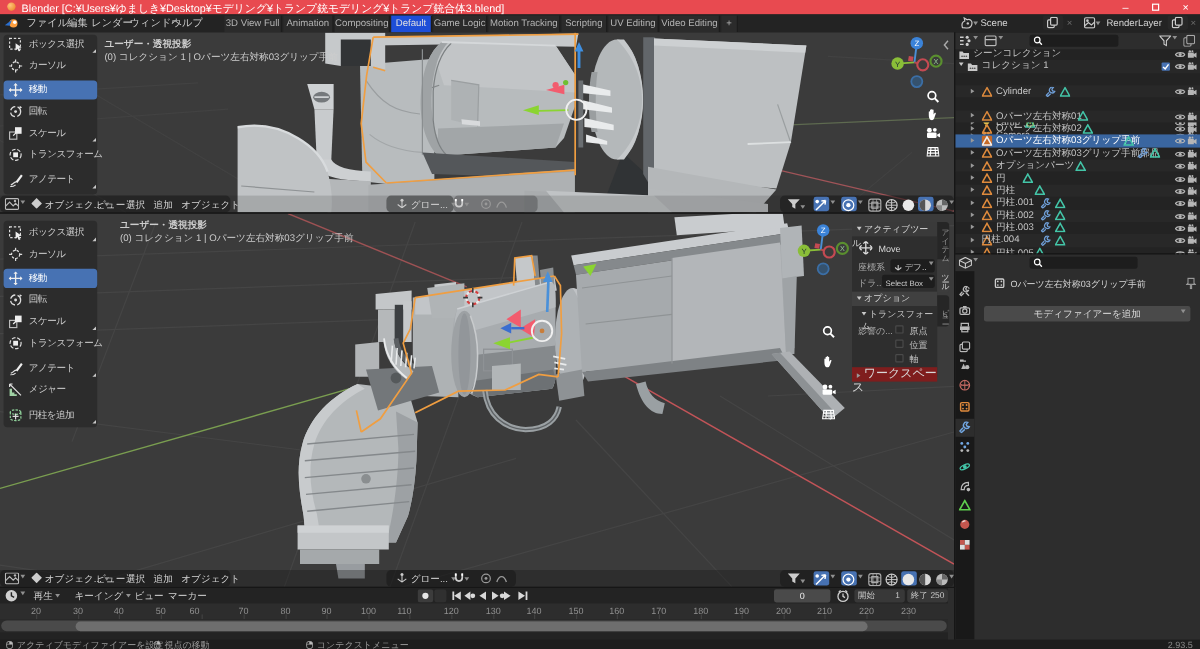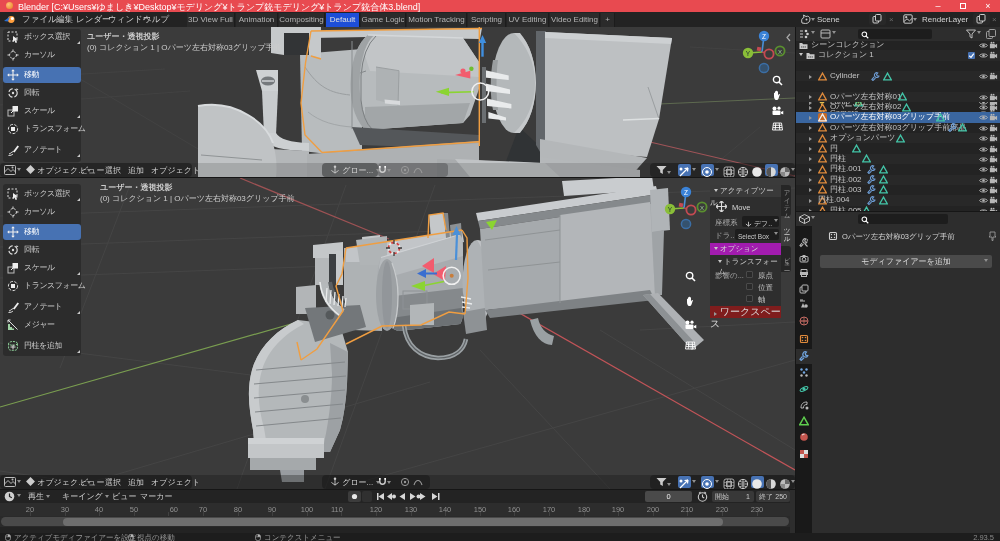--- a/index.html
+++ b/index.html
@@ -636,21 +636,21 @@
             <path d="M3.5,2 L5.5,0 L7.5,2 M3.5,9 L5.5,11 L7.5,9 M2,3.5 L0,5.5 L2,7.5 M9,3.5 L11,5.5 L9,7.5" fill="none"></path>
           </g>
         </svg>
     <div class="abs" style="left:22px;top:18px;font-size:7.5px;color:#d8d8d8">Move</div>
     <div class="abs" style="left:5px;top:33px;font-size:7.5px;color:#aaa">座標系</div>
     <div class="abs field" style="left:32px;top:31px;width:37px;height:11px"><span style="font-size:7px;color:#ccc;margin-left:3px;white-space:nowrap"><svg width="7" height="7" viewBox="0 0 8 8" style="vertical-align:-1px">
               <path d="M4,7 L4,2 M4,7 L1,4.5 M4,7 L7,4.5" stroke="#ccc" stroke-width="1" fill="none"></path>
             </svg> デフ..</span><span style="position:absolute;right:1px;font-size:6px;color:#999"><i class="cd"></i></span></div>
     <div class="abs" style="left:5px;top:46px;font-size:7.5px;color:#aaa">ドラ..</div>
     <div class="abs field" style="left:25px;top:44px;width:44px;height:11px"><span style="font-size:6.5px;color:#ccc;margin-left:3px;white-space:nowrap">Select Box</span><span style="position:absolute;right:1px;font-size:6px;color:#999"><i class="cd"></i></span></div>
-    <div class="abs" style="left:0;top:58px;width:71px;height:12px;background:#a21caf;color:#d8d8d8;font-size:7.5px;line-height:12px"><span style="margin-left:4px"><i class="cd" style="border-top-color:#c8c8c8"></i></span> オプション</div>
+    <div class="abs" style="left:0;top:58px;width:71px;height:12px;background:#404040;color:#d8d8d8;font-size:7.5px;line-height:12px"><span style="margin-left:4px"><i class="cd" style="border-top-color:#c8c8c8"></i></span> オプション</div>
     <div class="abs" style="left:8px;top:72px;font-size:7.5px;color:#d0d0d0"><span><i class="cd" style="border-top-color:#c8c8c8"></i></span> トランスフォーム</div>
     <div class="abs" style="left:5px;top:86px;font-size:7.5px;color:#aaa">影響の...</div>
     <div class="abs" style="left:36px;top:86px;width:7px;height:7px;background:#2a2a2a;border:1px solid #4a4a4a;border-radius:1px"></div>
     <div class="abs" style="left:48px;top:86px;font-size:7.5px;color:#c4c4c4">原点</div>
     <div class="abs" style="left:36px;top:98px;width:7px;height:7px;background:#2a2a2a;border:1px solid #4a4a4a;border-radius:1px"></div>
     <div class="abs" style="left:48px;top:98px;font-size:7.5px;color:#c4c4c4">位置</div>
     <div class="abs" style="left:36px;top:110px;width:7px;height:7px;background:#2a2a2a;border:1px solid #4a4a4a;border-radius:1px"></div>
     <div class="abs" style="left:48px;top:110px;font-size:7.5px;color:#c4c4c4">軸</div>
     <div class="abs" style="left:0;top:121px;width:71px;height:12px;background:#7f1d1d;color:#d8d8d8;font-size:10px;line-height:12px"><span style="margin-left:4px"><i class="cr"></i></span> ワークスペース</div>
   </div>
@@ -758,21 +758,21 @@
           <path d="M5.5,3.5 L5.5,6 L7.2,7 M3.5,1 L2,2.5 M7.5,1 L9,2.5" stroke="#ccc" stroke-width="1.1" fill="none"></path>
         </svg>
     <span class="abs" style="left:712px;top:1.5px;width:42px;height:11px;background:#383838;border-radius:2px;color:#ccc;font-size:7px;line-height:11px"><span style="margin-left:3px">開始</span><span style="position:absolute;right:4px">1</span></span>
     <span class="abs" style="left:756px;top:1.5px;width:34px;height:11px;background:#383838;border-radius:2px;color:#ccc;font-size:7px;line-height:11px"><span style="margin-left:3px">終了</span><span style="position:absolute;right:3px">250</span></span>
   </div>
   <div id="tlruler">
         <span class="abs" style="left:20px;top:2px;width:20px;text-align:center">20</span>
         <span class="abs" style="left:55px;top:2px;width:20px;text-align:center">30</span>
         <span class="abs" style="left:89px;top:2px;width:20px;text-align:center">40</span>
         <span class="abs" style="left:124px;top:2px;width:20px;text-align:center">50</span>
-        <span class="abs" style="left:158px;top:2px;width:20px;text-align:right">60</span>
+        <span class="abs" style="left:158px;top:2px;width:20px;text-align:left">60</span>
         <span class="abs" style="left:193px;top:2px;width:20px;text-align:center">70</span>
         <span class="abs" style="left:228px;top:2px;width:20px;text-align:center">80</span>
         <span class="abs" style="left:262px;top:2px;width:20px;text-align:center">90</span>
         <span class="abs" style="left:297px;top:2px;width:20px;text-align:center">100</span>
         <span class="abs" style="left:331px;top:2px;width:20px;">110</span>
         <span class="abs" style="left:366px;top:2px;width:20px;text-align:center">120</span>
         <span class="abs" style="left:401px;top:2px;width:20px;text-align:center">130</span>
         <span class="abs" style="left:435px;top:2px;width:20px;text-align:center">140</span>
         <span class="abs" style="left:470px;top:2px;width:20px;text-align:center">150</span>
         <span class="abs" style="left:504px;top:2px;width:20px;text-align:center">160</span>

